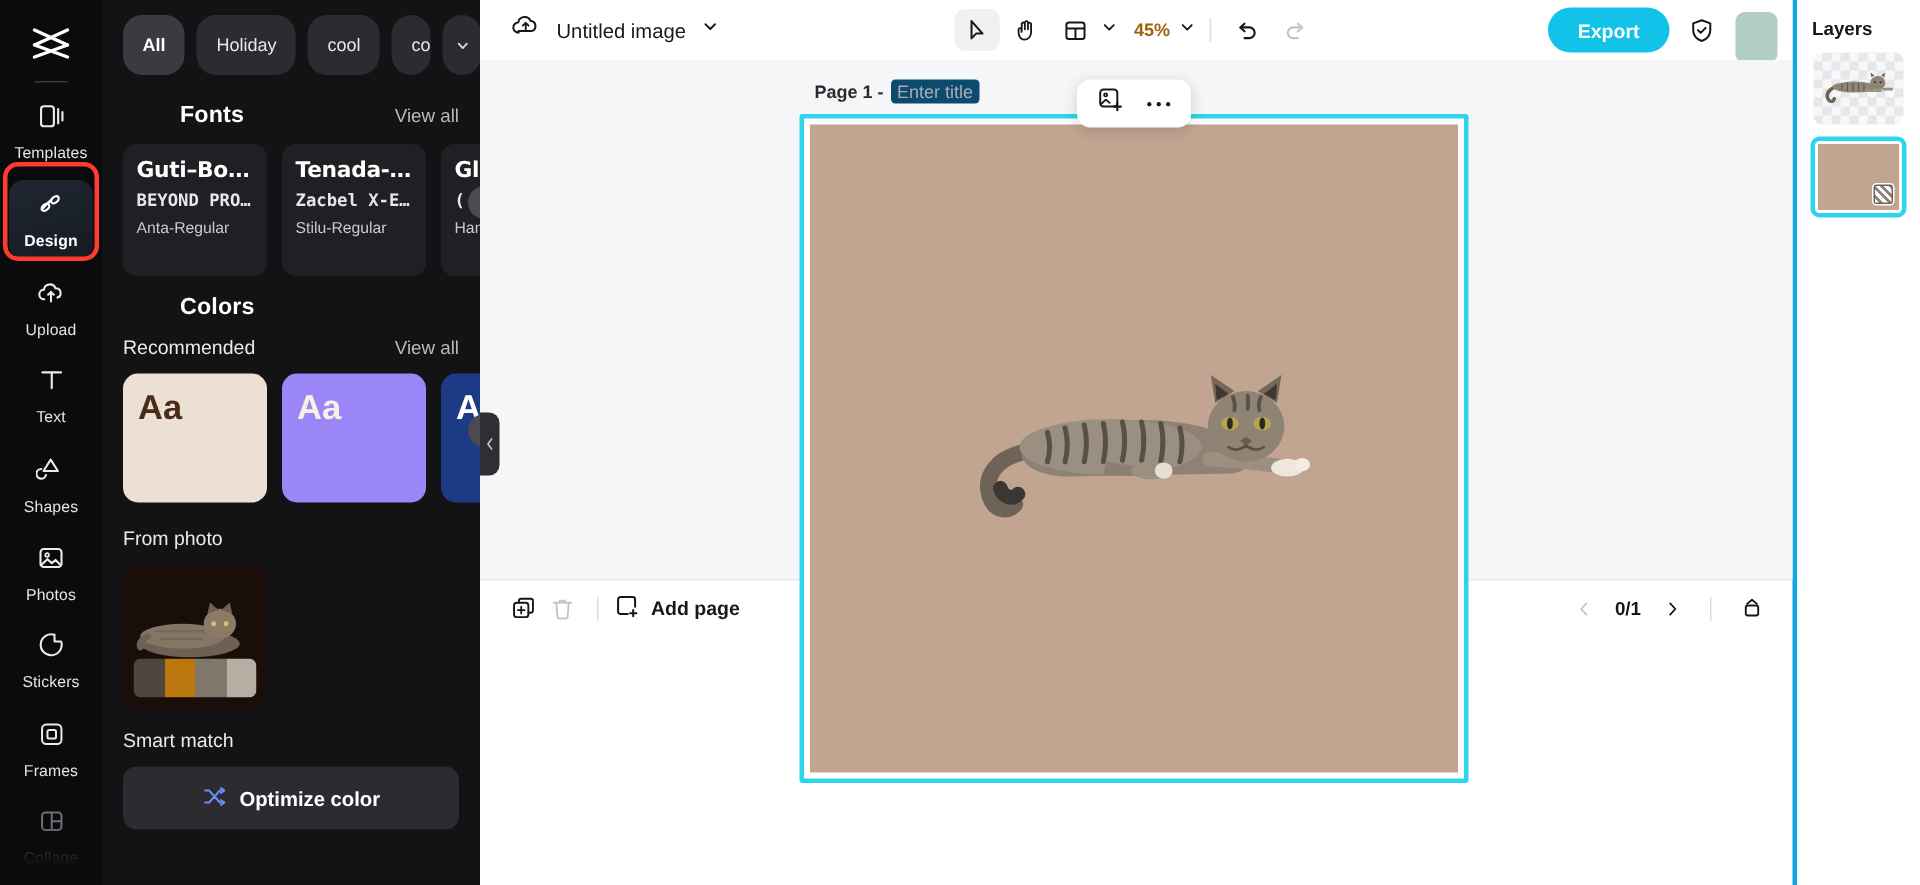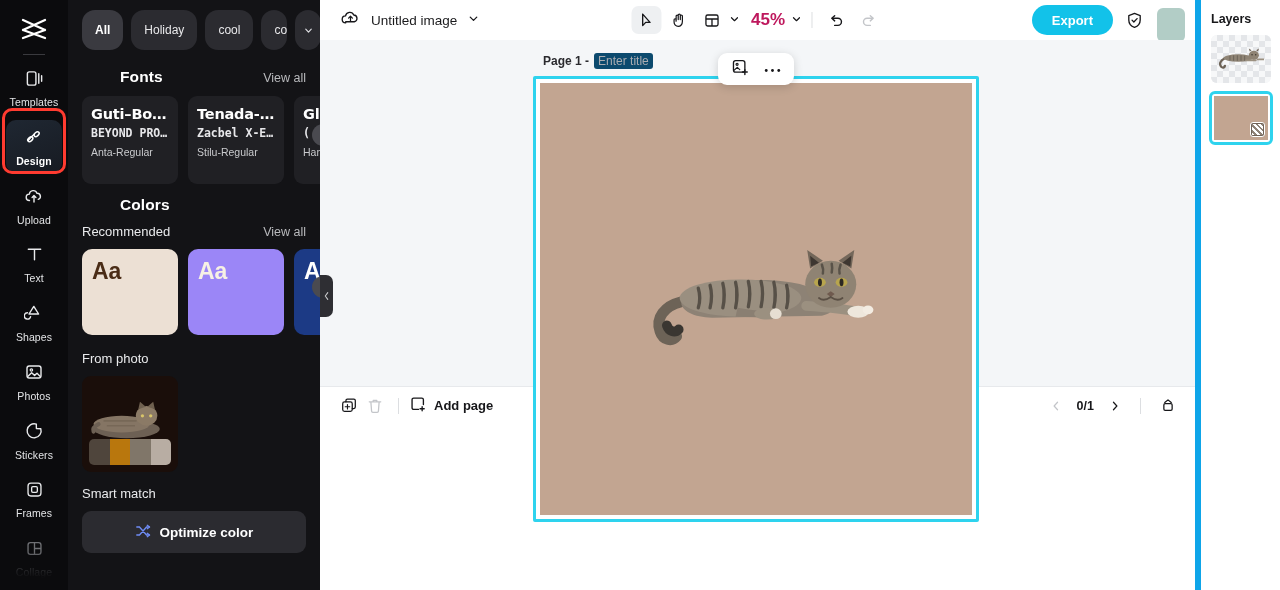--- a/index.html
+++ b/index.html
@@ -155,21 +155,21 @@
     position:absolute; left: 50%; transform: translateX(-50%);
     display:flex; align-items:center; gap: 3px;
   }
   .tool-btn {
     width: 30px; height: 28px; border-radius: 7px;
     display:flex; align-items:center; justify-content:center;
     color:#1a1a1c;
   }
   .tool-btn.sel { background:#eef0f2; }
   .tool-group { display:flex; align-items:center; gap:1px; }
-  .zoom-val { font-size: 17px; font-weight:700; color:#be185d; padding: 0 2px 0 8px;}
+  .zoom-val { font-size: 12px; font-weight:700; color:#a16207; padding: 0 2px 0 8px;}
   .tb-sep { width:1px; height:16px; background:#dcdee1; margin: 0 6px; }
   .tb-right { margin-left:auto; display:flex; align-items:center; gap: 8px; }
   .export-btn {
     height: 30px; padding: 0 20px; border-radius: 15px;
     background: #12c2e9; color:#fff; font-size: 13px; font-weight:700;
     display:flex; align-items:center; justify-content:center;
   }
   .shield-btn { width: 26px; height: 26px; display:flex; align-items:center; justify-content:center; color:#17171a;}
   .avatar-sliver {
     width: 28px; height: 34px; border-radius: 6px;
@@ -226,21 +226,21 @@
   .bb-sep { width:1px; height:16px; background:#dcdee1; margin: 0 10px; }
   .add-page { display:flex; align-items:center; gap:7px; font-size:13px; font-weight:600; color:#17171a; }
   .bb-right { margin-left:auto; display:flex; align-items:center; gap:4px; }
   .page-count { font-size: 12.5px; font-weight:700; color:#17171a; padding: 0 6px;}
   .nav-btn { width: 22px; height:22px; display:flex; align-items:center; justify-content:center; color:#1a1a1c; font-size: 13px;}
   .nav-btn.dis { color:#c3c5c9; }
 
   
   .layers {
     width: 85px; flex: 0 0 85px; height: 590px;
-    background:#fff; border-left: 6px solid #0ea5e9;
+    background:#fff; border-left: 3px solid #0ea5e9;
     padding: 12px 0 0 0;
   }
   .layers-title { font-size: 12.5px; font-weight:700; color:#17171a; padding-left: 10px; margin-bottom: 9px;}
   .layer-thumb {
     width: 60px; height: 48px; margin: 0 auto 8px auto;
     border-radius: 6px; position:relative; overflow:hidden;
     background:#f1f2f4;
   }
   .layer-thumb.sel {
     border: 3px solid #2ed3ee; height: 54px; width: 64px;

